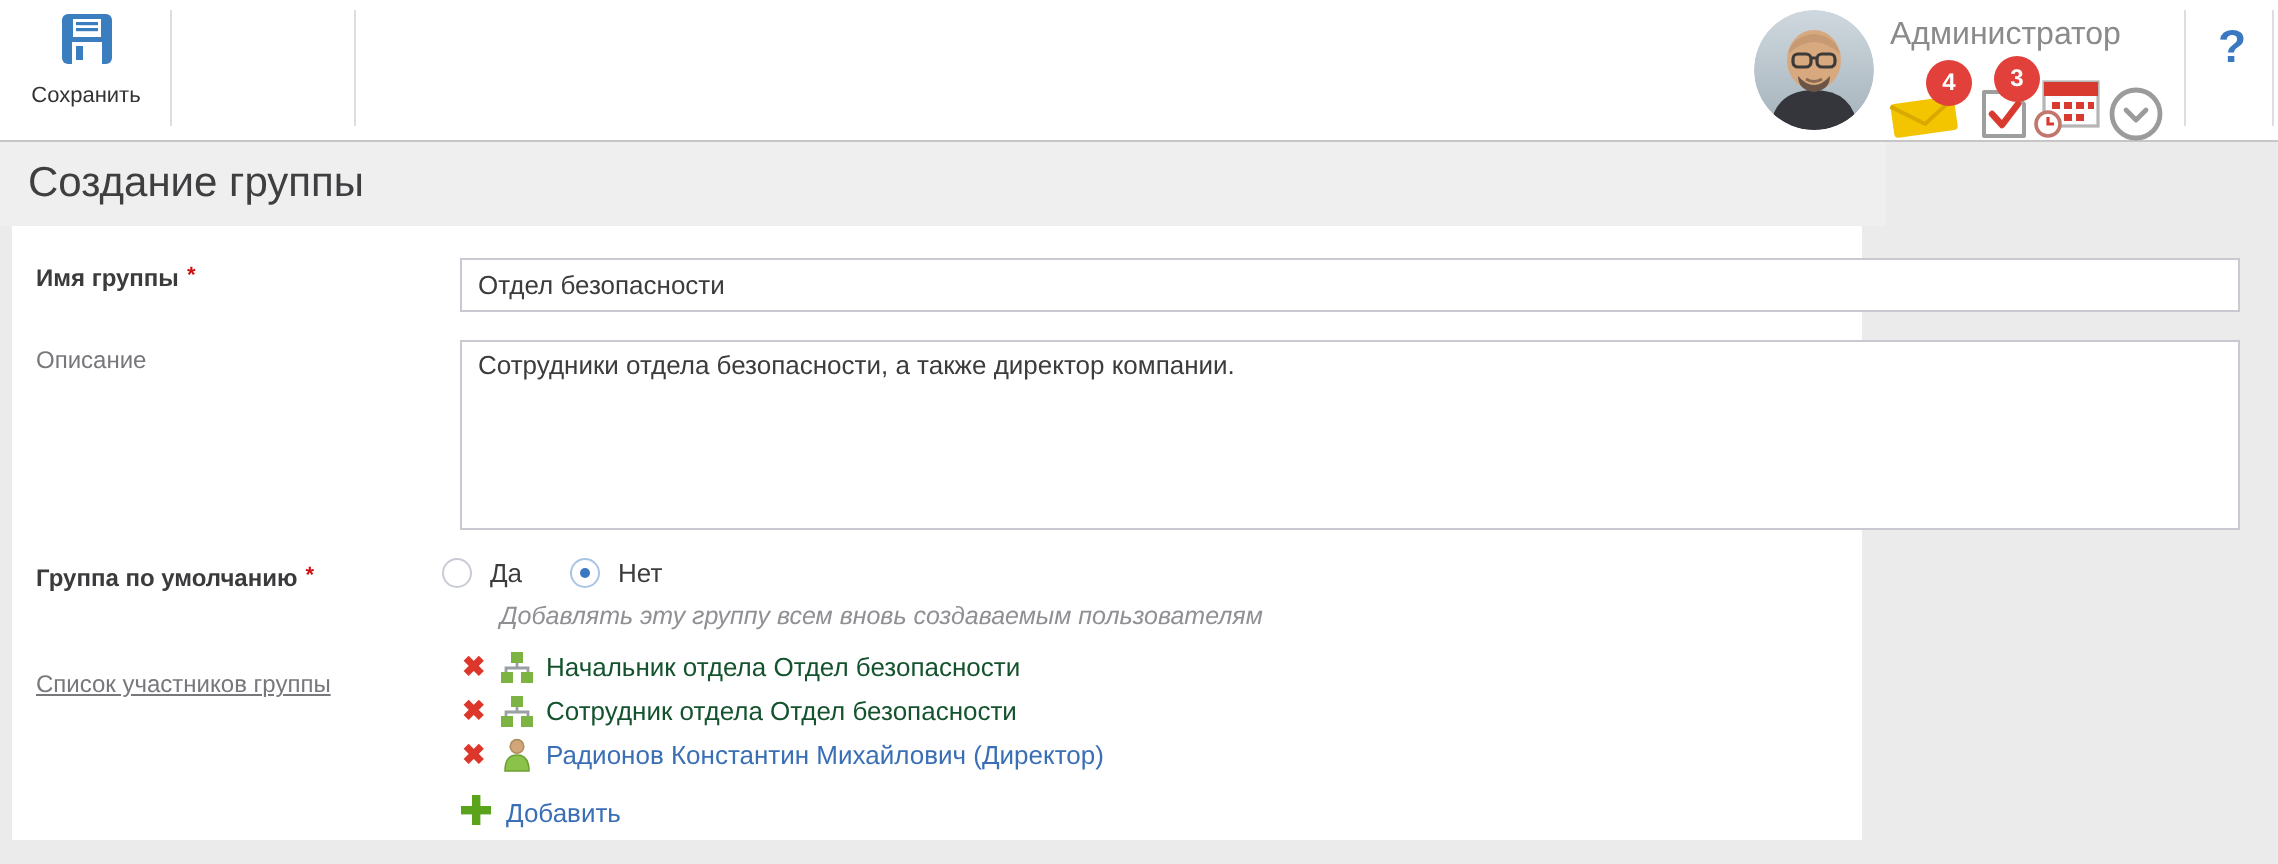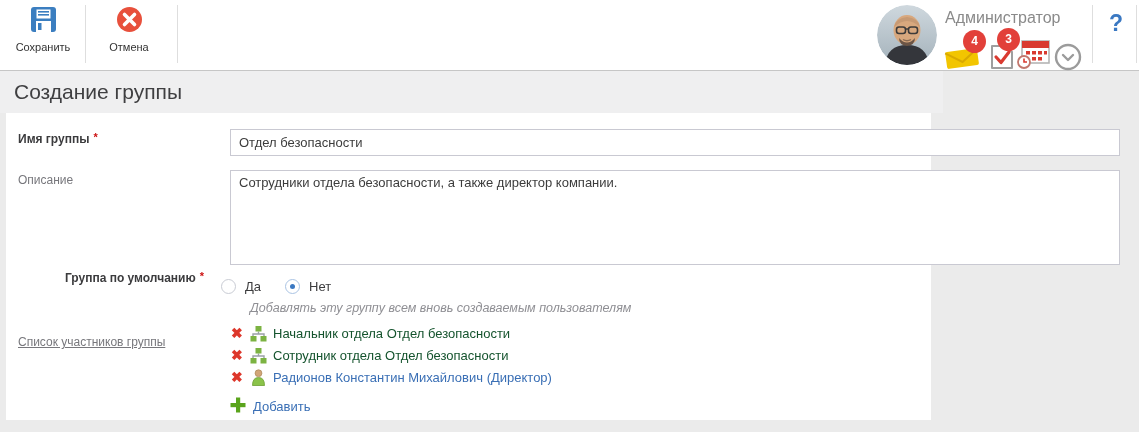--- a/index.html
+++ b/index.html
@@ -106,29 +106,20 @@
         <rect x="8" y="8" width="11" height="1.6" fill="#3b7ec0"></rect>
         <rect x="6" y="15" width="15" height="11" fill="#ffffff"></rect>
         <rect x="8" y="17" width="3.5" height="7" fill="#3b7ec0"></rect>
       </svg>
     </span>
     <span class="tb-label">Сохранить</span>
   </div>
 
   <div class="tb-sep" style="left:85px;"></div>
 
-  <div class="tb-btn" style="left:87px;">
-    <span>
-      <svg width="27" height="27" viewBox="0 0 27 27">
-        <circle cx="13.5" cy="13.5" r="12.5" fill="#e8503c"></circle>
-        <path d="M8.5 8.5 L18.5 18.5 M18.5 8.5 L8.5 18.5" stroke="#ffffff" stroke-width="3.6" stroke-linecap="round"></path>
-      </svg>
-    </span>
-    <span class="tb-label">Отмена</span>
-  </div>
 
   <div class="tb-sep" style="left:177px;"></div>
 
   <div class="avatar">
     <svg width="60" height="60" viewBox="0 0 60 60">
       <defs>
         <clipPath id="avclip">
             <circle cx="30" cy="30" r="30"></circle>
           </clipPath>
         <linearGradient id="avbg" x1="0" y1="0" x2="0" y2="1">
@@ -206,21 +197,21 @@
 <div class="panel">
 
   <div class="f-label req" style="top:19px;">
     <span>Имя группы</span><span class="req-star">*</span>
   </div>
   <input class="text-input" type="text" value="Отдел безопасности" style="">
 
   <div class="f-label opt" style="top:60px;">Описание</div>
   <textarea class="text-area" style="">Сотрудники отдела безопасности, а также директор компании.</textarea>
 
-  <div class="f-label req" style="top:158px;margin-left:47px;">
+  <div class="f-label req" style="top:169px;">
     <span>Группа по умолчанию</span><span class="req-star">*</span>
   </div>
 
   <div class="radio-row">
     <span class="radio-opt">
       <span class="radio-circle"></span>
       <span class="radio-label">Да</span>
     </span>
     <span class="radio-opt">
       <span class="radio-circle checked"></span>

